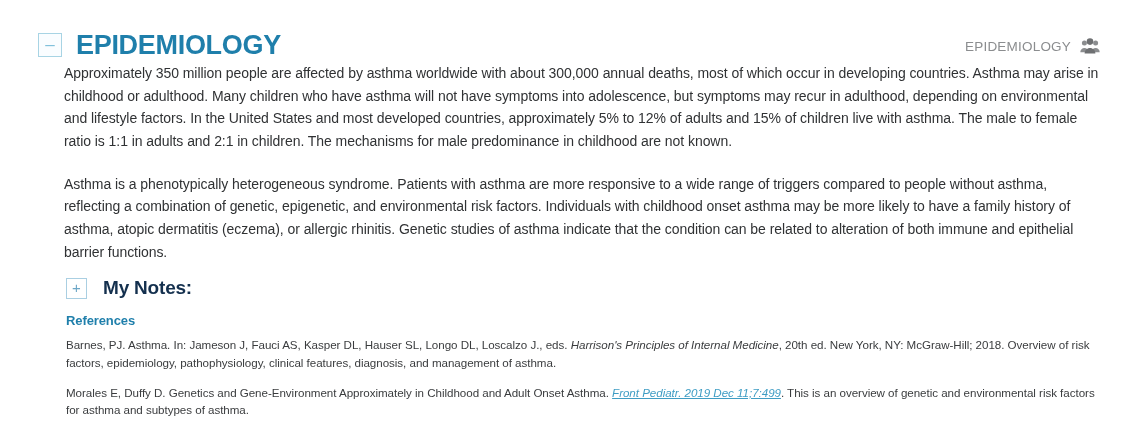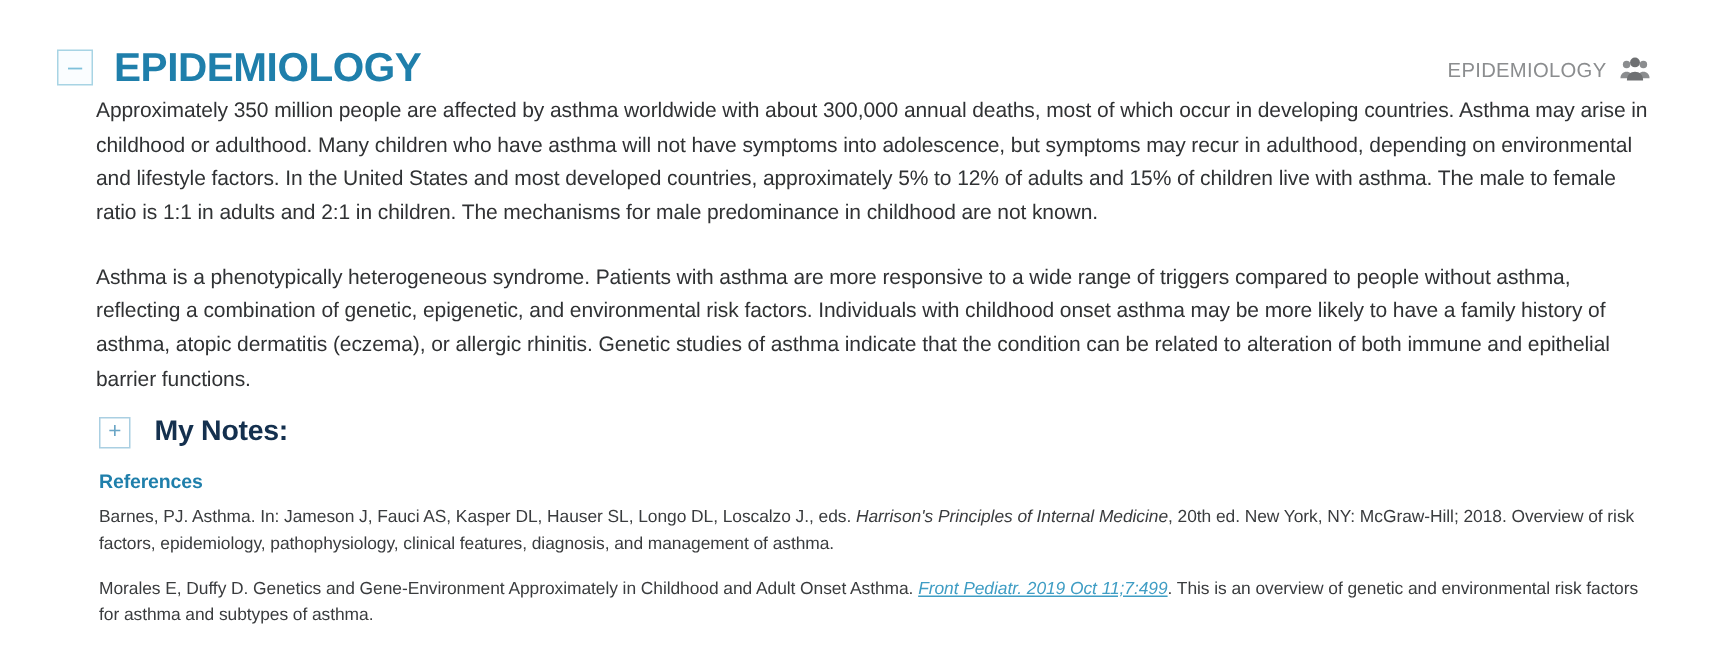--- a/index.html
+++ b/index.html
@@ -193,21 +193,21 @@
     </div>
 
     <div class="ref-heading">References</div>
 
     <div class="ref-list">
       <div class="ref-item">
         <span>Barnes, PJ. Asthma. In: Jameson J, Fauci AS, Kasper DL, Hauser SL, Longo DL, Loscalzo J., eds. </span><i>Harrison's Principles of Internal Medicine</i><span>, 20th ed. New York, NY: McGraw-Hill; 2018. Overview of risk factors, epidemiology, pathophysiology, clinical features, diagnosis, and management of asthma.</span>
       </div>
 
       <div class="ref-item">
-        <span>Morales E, Duffy D. Genetics and Gene-Environment Approximately in Childhood and Adult Onset Asthma. </span><a class="ref-link">Front Pediatr. 2019 Oct 11;7:499</a><span>. This is an overview of genetic and environmental risk factors for asthma and subtypes of asthma.</span>
+        <span>Morales E, Duffy D. Genetics and Gene-Environment Approximately in Childhood and Adult Onset Asthma. </span><a class="ref-link">Front Pediatr. 2019 Dec 11;7:499</a><span>. This is an overview of genetic and environmental risk factors for asthma and subtypes of asthma.</span>
       </div>
 
       <div class="ref-item">
         
       </div>
     </div>
   </div>
 </div>
 
 </body></html>

